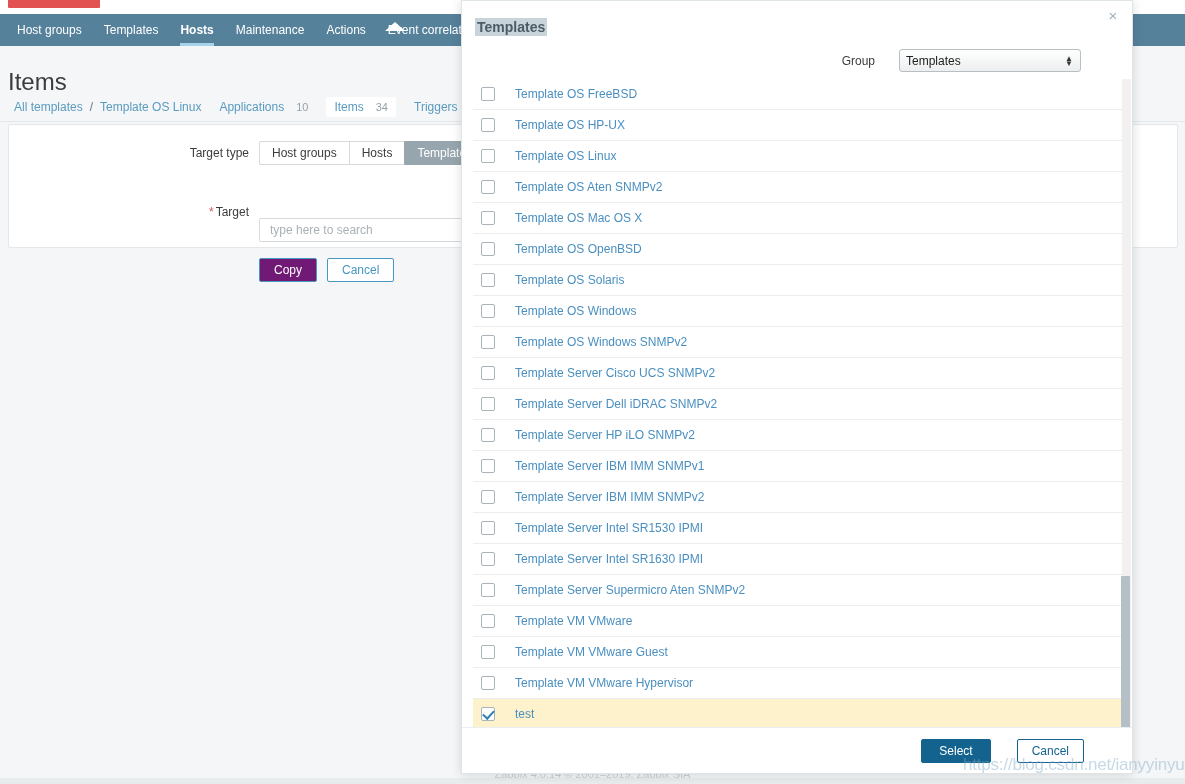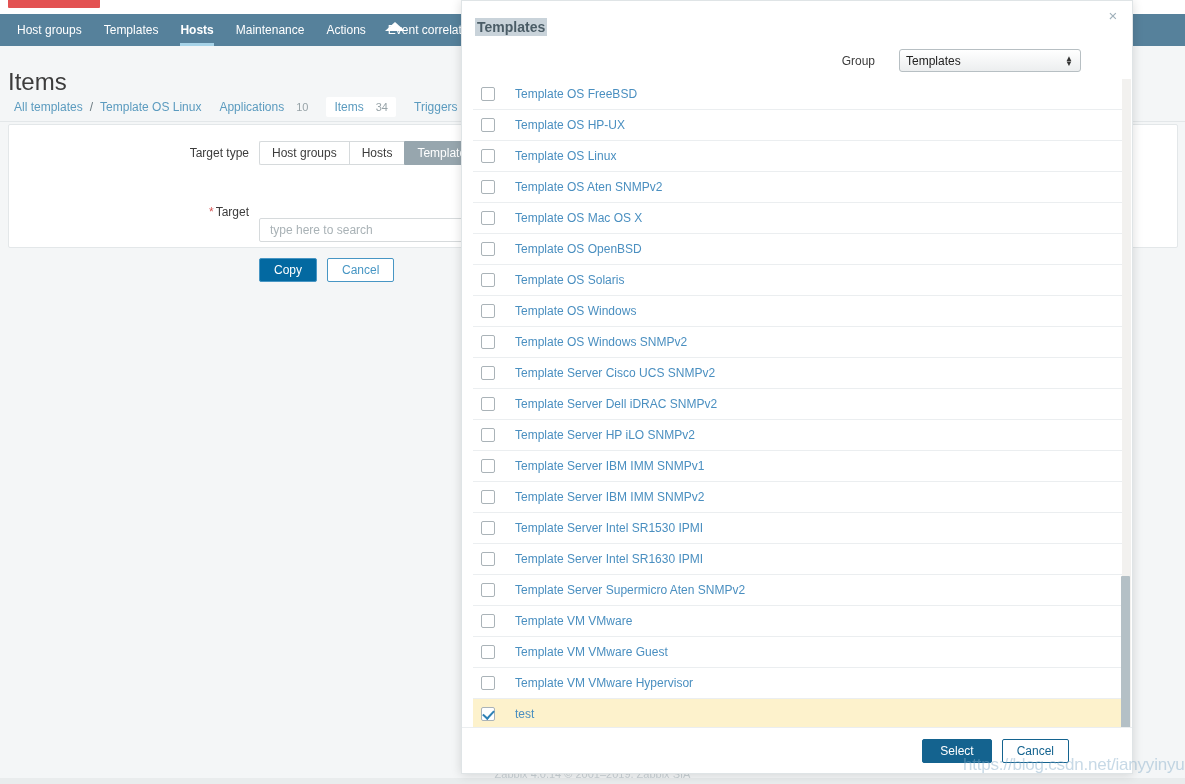--- a/index.html
+++ b/index.html
@@ -91,21 +91,21 @@
     border: none; outline: none; width: 100%; font-size: 12px;
     font-family: "Liberation Sans", sans-serif; color: #3c3c3c; background: transparent;
   }
   .search-field input::placeholder { color: #a9b2b6; }
 
   .btn {
     height: 24px; padding: 0 14px; border-radius: 2px; font-size: 12px;
     display: inline-flex; align-items: center; justify-content: center; cursor: pointer;
     font-family: "Liberation Sans", sans-serif;
   }
-  .btn-primary { background: #0369a1; border: 1px solid #4796c4; color: #ffffff; }
+  .btn-primary { background: #701a75; border: 1px solid #4796c4; color: #ffffff; }
   .btn-link { background: #ffffff; border: 1px solid #4796c4; color: #4796c4; }
 
   .footer-note {
     position: absolute; left: 0; bottom: 4px; width: 1185px; text-align: center;
     font-size: 11px; color: #c9d1d5; margin-top: 8px;
   }
   .page-bottom-strip {
     position: absolute; left: 0; bottom: 0; width: 1185px; height: 6px; background: #e9eced;
   }
 
@@ -169,21 +169,21 @@
   }
   .modal-thumb {
     position: absolute; right: 1px; top: 575px; width: 9px; height: 172px;
     background: #b4c0c6; border-radius: 1px;
   }
 
   .modal-footer {
     position: absolute; left: 0; right: 0; bottom: 0; height: 46px;
     border-top: 1px solid #ebeef0; background: #ffffff;
     display: flex; align-items: center; justify-content: flex-end;
-    gap: 10px; padding-right: 63px;
+    gap: 26px; padding-right: 48px;
   }
   .btn-select { background: #14638f; border: 1px solid #14638f; color: #ffffff; height: 24px; padding: 0 17px; }
   .btn-modal-cancel { background: #ffffff; border: 1px solid #14638f; color: #14638f; height: 24px; padding: 0 14px; }
 
   .watermark {
     position: absolute; left: 963px; top: 755px;
     font-size: 17px; color: rgba(130,170,200,0.45);
     white-space: nowrap; pointer-events: none; letter-spacing: -0.2px;
   }
 </style>

